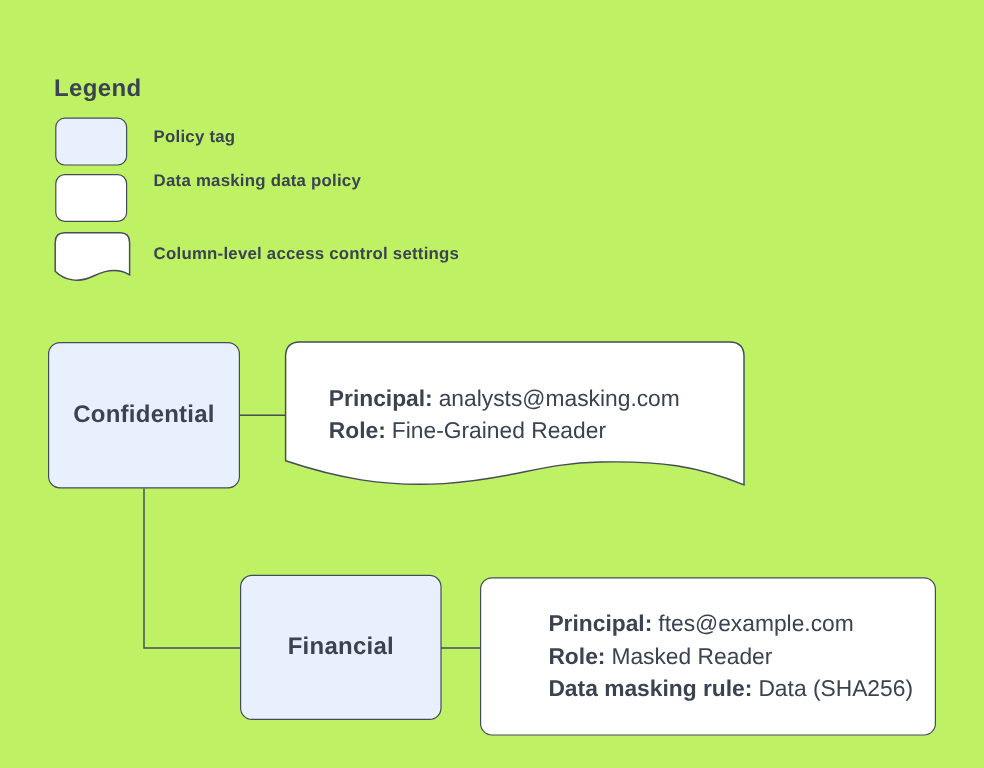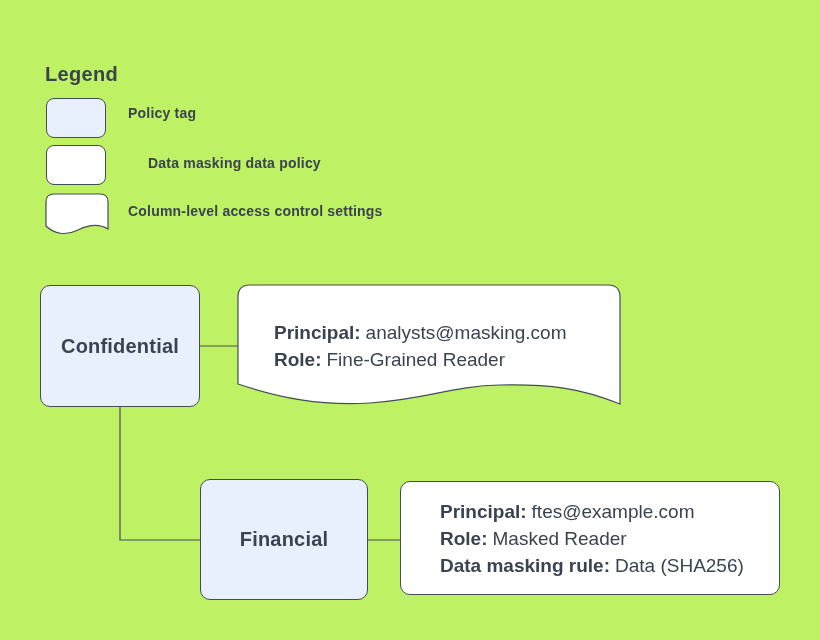--- a/index.html
+++ b/index.html
@@ -34,21 +34,21 @@
   .legend-label {
     position: absolute;
     left: 128px;
     font-size: 14px;
     font-weight: 700;
     line-height: 22px;
     letter-spacing: 0.2px;
     white-space: nowrap;
   }
   .legend-label-1 { top: 102px; }
-  .legend-label-2 { top: 152px; margin-left: 20px; }
+  .legend-label-2 { top: 139px; }
   .legend-label-3 { top: 200px; }
 
   
   .shape-layer {
     position: absolute;
     left: 0; top: 0;
     width: 820px; height: 640px;
   }
 
   
@@ -63,28 +63,28 @@
     font-size: 20px;
     font-weight: 700;
     letter-spacing: 0.2px;
   }
   .node-confidential { left: 40px; top: 285px; width: 160px; height: 122px; }
   .node-financial   { left: 200px; top: 479px; width: 168px; height: 121px; }
 
   .data-policy-box {
     position: absolute;
     left: 400px; top: 481px;
-    width: 380px; height: 114px;
+    width: 380px; height: 132px;
     background: #ffffff;
     border: 1.2px solid #444b59;
     border-radius: 10px;
     display: flex;
     flex-direction: column;
     justify-content: center;
-    padding-left: 11px;
+    padding-left: 28px;
   }
 
   .note-text {
     position: absolute;
     left: 246px; top: 319px;
     display: flex;
     flex-direction: column;
   }
 
   .field-line {

